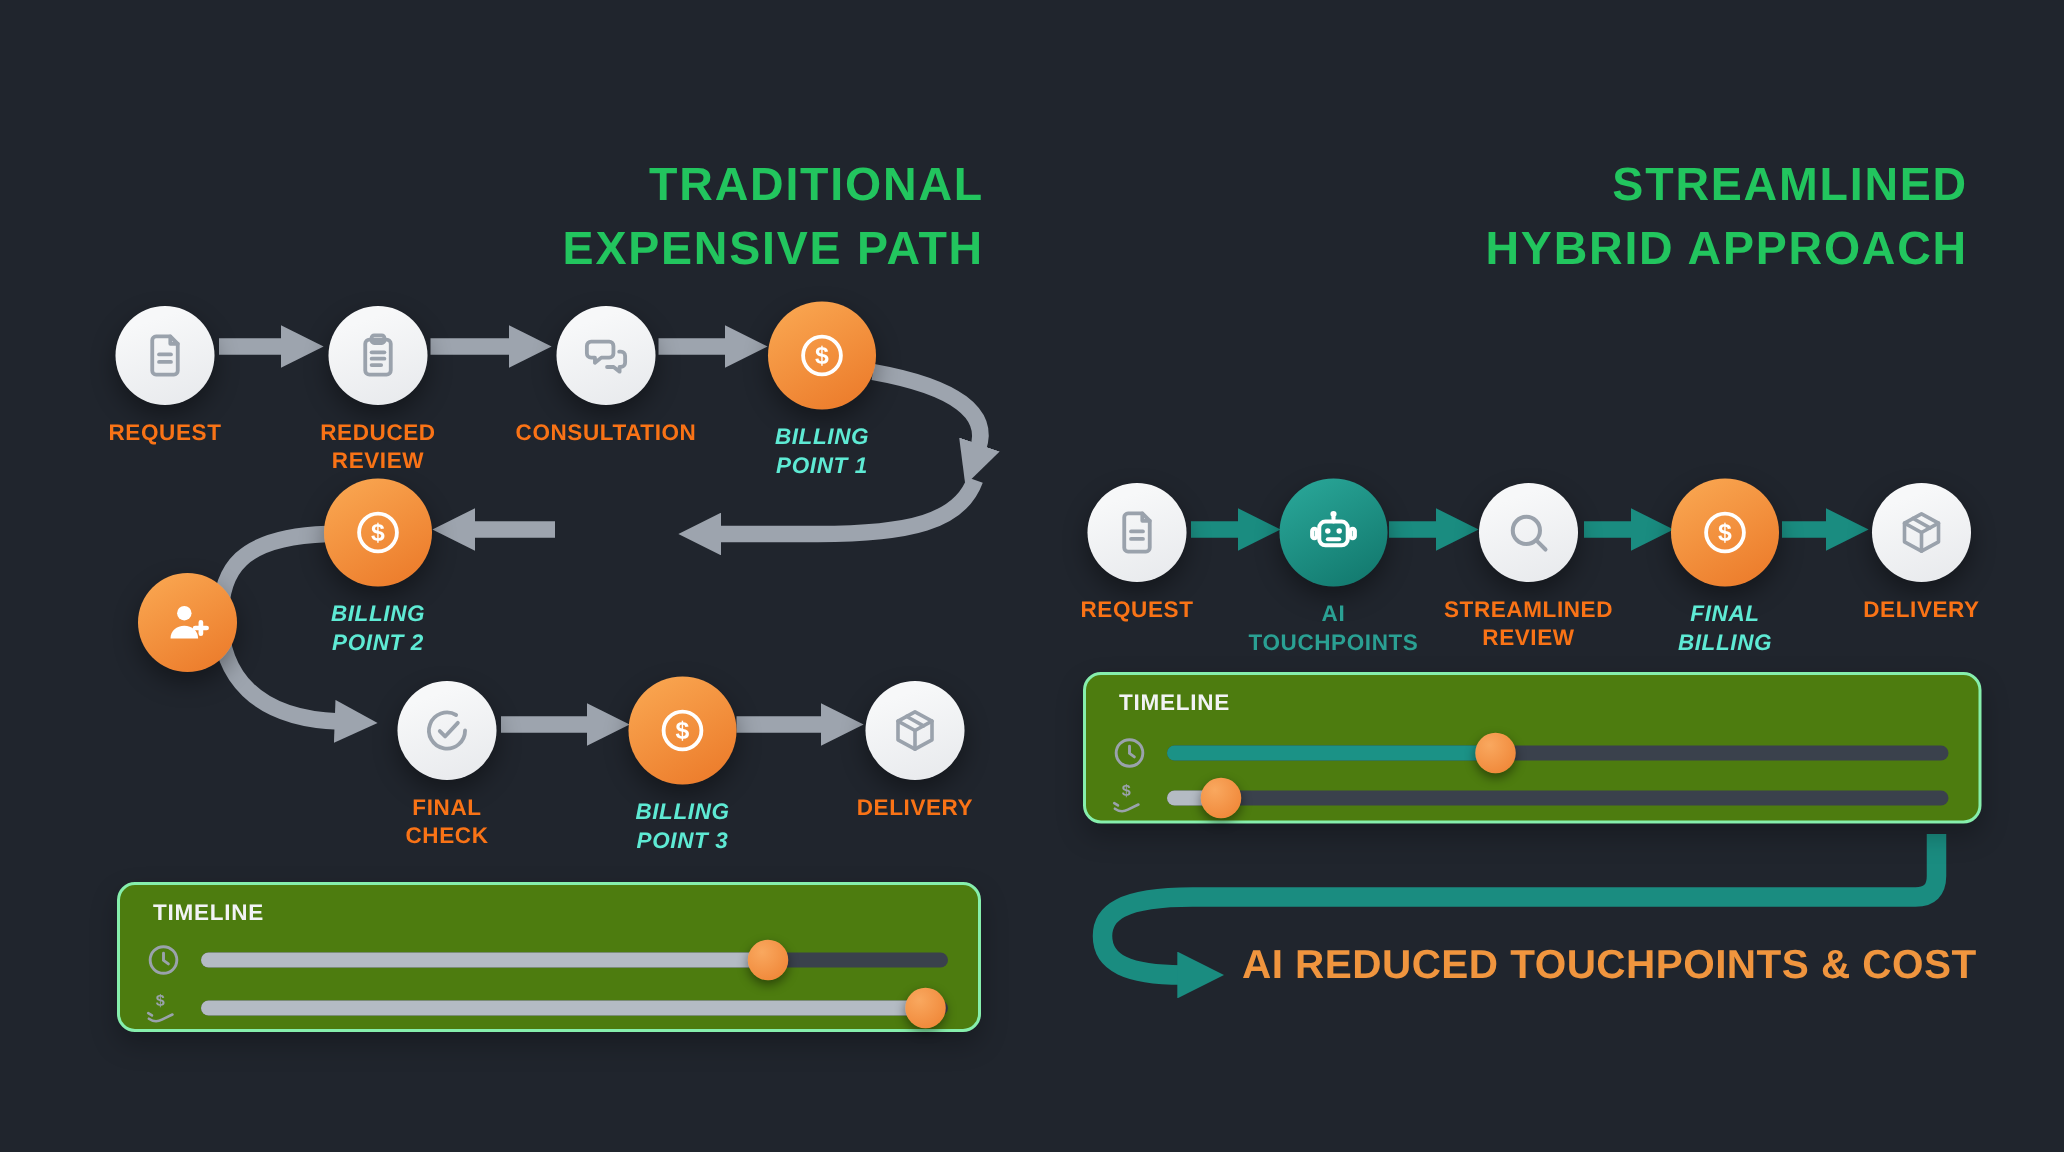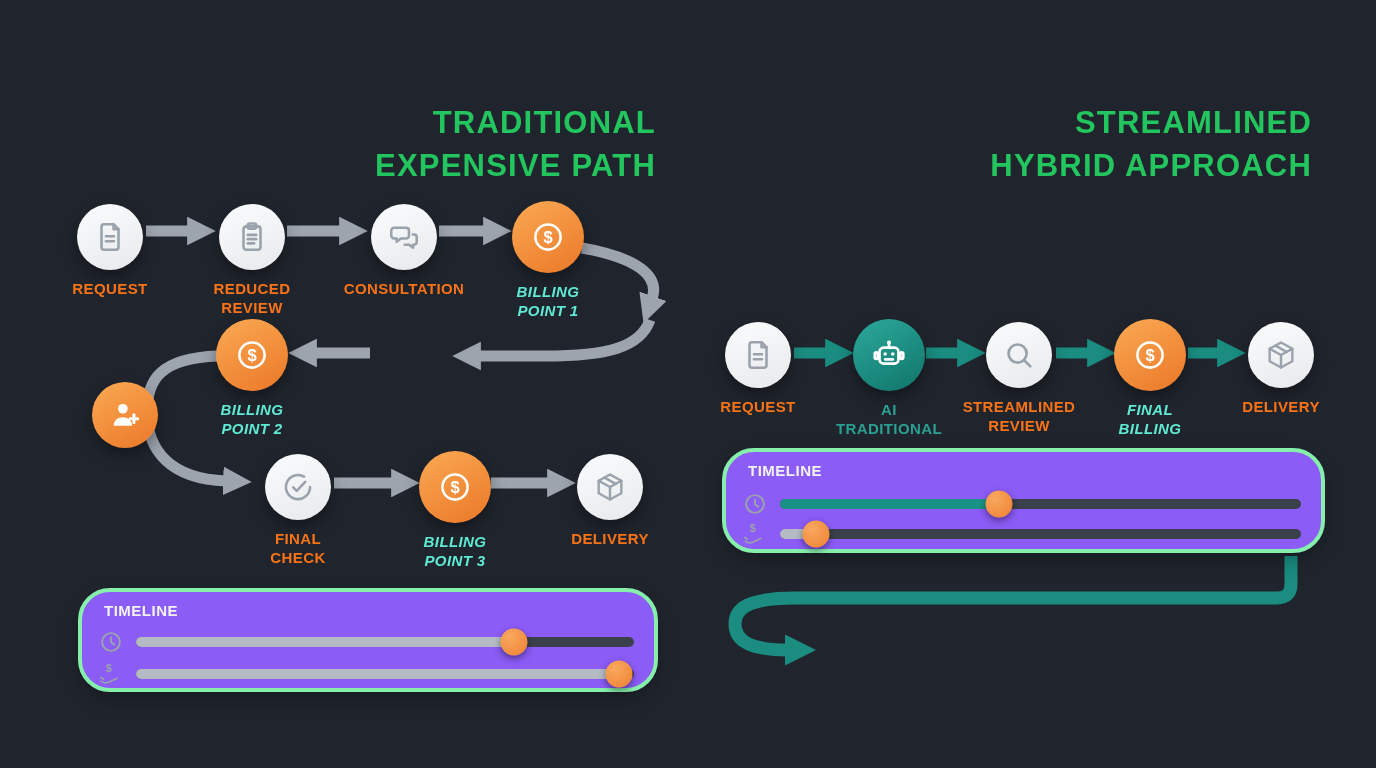--- a/index.html
+++ b/index.html
@@ -27,21 +27,21 @@
   .c-orange{background:linear-gradient(150deg,#f8a24d 15%,#ed7f2e 85%);}
   .c-teal{background:linear-gradient(150deg,#28a496 10%,#137a6f 90%);}
   .node-label{
     margin-top:9px;font-size:15px;font-weight:700;letter-spacing:.4px;line-height:19px;
     color:#f97316;text-align:center;white-space:pre-line;
   }
   .lab-orange{color:#5eead4;font-style:italic;}
   .lab-teal{color:#2aa093;}
 
   .timeline-box{
-    position:absolute;background:#8b5cf6;border:4px solid #86efac;border-radius:32px;
+    position:absolute;background:#4d7c0f;border:2px solid #86efac;border-radius:12px;
     box-shadow:0 8px 18px rgba(0,0,0,.25);
   }
   .tl-title{position:absolute;left:22px;top:10px;font-size:15px;font-weight:700;
             letter-spacing:.5px;color:#f2f3f5;}
   .tl-row{position:absolute;left:16px;right:20px;height:28px;
           display:flex;align-items:center;gap:12px;}
   .tl-icon{width:26px;height:26px;flex:0 0 26px;display:flex;align-items:center;justify-content:center;}
   .track{position:relative;flex:1;height:10px;border-radius:5px;background:#3a414c;}
   .fill{position:absolute;left:0;top:0;bottom:0;border-radius:5px;}
   .f-gray{background:#b4bbc4;}
@@ -253,21 +253,21 @@
         <circle cx="12" cy="4.2" r="1.3" fill="#ffffff" stroke="none"></circle>
         <rect x="6" y="7.4" width="12" height="10" rx="2.6"></rect>
         <circle cx="9.6" cy="11.4" r="1.15" fill="#ffffff" stroke="none"></circle>
         <circle cx="14.4" cy="11.4" r="1.15" fill="#ffffff" stroke="none"></circle>
         <line x1="9.6" y1="14.8" x2="14.4" y2="14.8"></line>
         <rect x="3" y="10.4" width="1.9" height="4" rx="0.95"></rect>
         <rect x="19.1" y="10.4" width="1.9" height="4" rx="0.95"></rect>
       </svg>
     </div>
     <div class="node-label lab-teal">AI
-TRADITIONAL</div>
+TOUCHPOINTS</div>
   </div>
 
   <div class="node" style="left:953px;top:322px;">
     <div class="circle c-light sz66">
       <svg width="34" height="34" viewBox="0 0 24 24" fill="none" stroke="#9aa2ac" stroke-width="1.9" stroke-linecap="round">
         <circle cx="11" cy="11" r="6.4"></circle>
         <path d="M15.7 15.7 20 20"></path>
       </svg>
     </div>
     <div class="node-label">STREAMLINED
@@ -319,14 +319,15 @@
           <path d="M2.6 15.2l2.3 1.4"></path>
         </svg>
       </span>
       <div class="track">
         <div class="fill f-gray" style="width: 7%;"></div>
         <div class="knob" style="left: 7%;"></div>
       </div>
     </div>
   </div>
 
+  <div class="callout-text">AI REDUCED TOUCHPOINTS &amp; COST</div>
 
 </div>
 
 </body></html>

